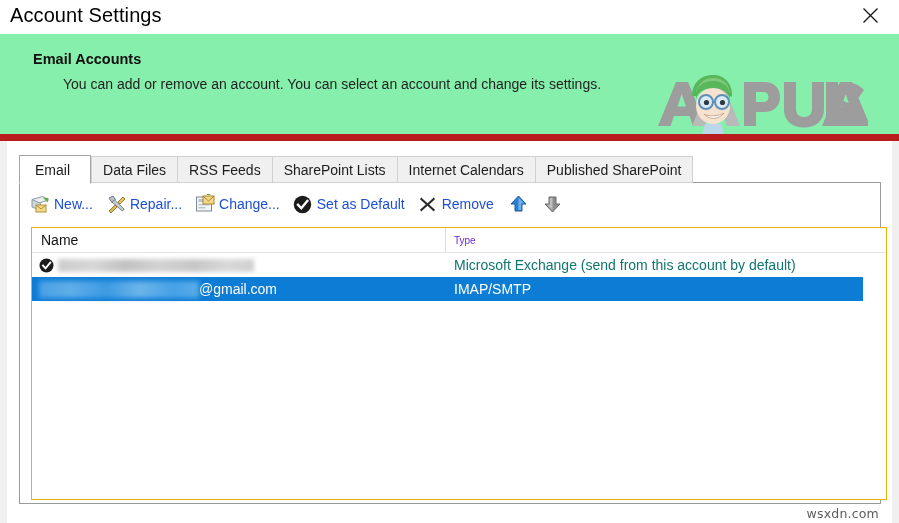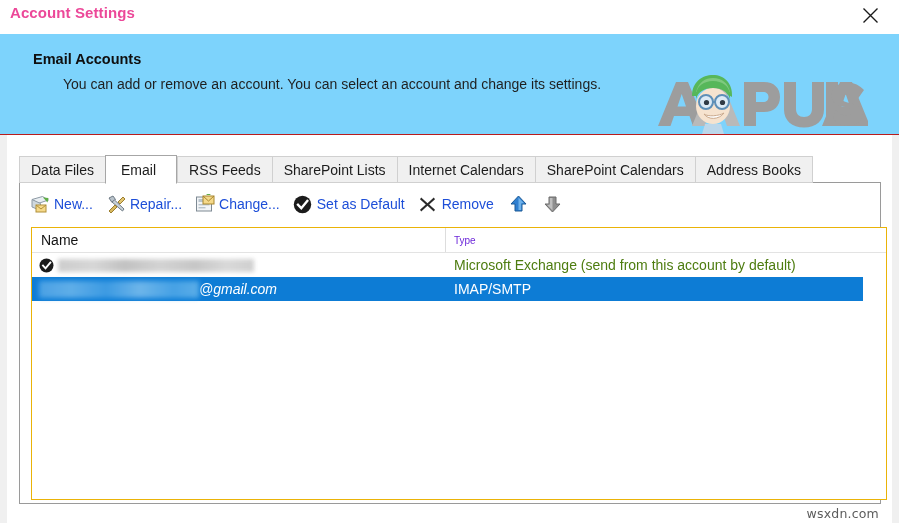--- a/index.html
+++ b/index.html
@@ -22,23 +22,23 @@
     position: absolute;
     left: 0; top: 0;
     width: 899px;
     height: 34px;
     background: #ffffff;
   }
   .window-title {
     position: absolute;
     left: 10px;
     top: 4px;
-    font-size: 15px;
-    font-weight: 700;
-    color: #ec4899;
+    font-size: 20px;
+    font-weight: 400;
+    color: #000000;
     letter-spacing: 0.1px;
     white-space: nowrap;
   }
   .close-btn {
     position: absolute;
     right: 8px;
     top: 0px;
     width: 42px;
     height: 30px;
     display: flex;
@@ -50,22 +50,22 @@
     padding: 0;
   }
   .close-btn svg { display: block; }
 
   
   .header-band {
     position: absolute;
     left: 0; top: 34px;
     width: 899px;
     height: 100px;
-    background: #7dd3fc;
-    border-bottom: 1px solid #b91c1c;
+    background: #86efac;
+    border-bottom: 7px solid #b91c1c;
   }
   .header-heading {
     position: absolute;
     left: 33px;
     top: 17px;
     font-size: 14.5px;
     font-weight: bold;
     color: #0f0f0f;
     white-space: nowrap;
   }
@@ -229,21 +229,21 @@
     height: 24px;
     padding-left: 7px;
     font-size: 14px;
     position: relative;
   }
   .lv-cell-type {
     flex: 1;
     box-sizing: border-box;
     padding-left: 8px;
     font-size: 14px;
-    color: #4d7c0f;
+    color: #0f766e;
     white-space: nowrap;
   }
   .lv-row.selected .lv-cell-type { color: #ffffff; }
   .default-check {
     width: 15px;
     height: 15px;
     flex: 0 0 auto;
     margin-right: 4px;
     display: inline-flex;
   }
@@ -349,40 +349,37 @@
       <circle cx="70.5" cy="30.5" r="2.6" fill="#2f3a45"></circle>
 
       <path d="M52 42 C56 48 67 48 72 41 C67 44 56 45 52 42 Z" fill="#ffffff" stroke="#caa98c" stroke-width="1"></path>
 
       <path d="M53 52 L69 52 L72 62 L50 62 Z" fill="#bcd7ea"></path>
     </svg>
   </div>
 </div>
 
 <div class="tabstrip">
+  <div class="tab active">
+      <span>Email</span>
+    </div>
   <div class="tab">
       <span>Data Files</span>
     </div>
-  <div class="tab active">
-      <span>Email</span>
-    </div>
   <div class="tab">
       <span>RSS Feeds</span>
     </div>
   <div class="tab">
       <span>SharePoint Lists</span>
     </div>
   <div class="tab">
       <span>Internet Calendars</span>
     </div>
   <div class="tab">
-      <span>SharePoint Calendars</span>
-    </div>
-  <div class="tab">
-      <span>Address Books</span>
+      <span>Published SharePoint</span>
     </div>
 </div>
 
 <div class="tabpanel">
 
   <div class="toolbar">
 
     <div class="tb-item">
       <span class="tb-icon">
         <svg width="20" height="20" viewBox="0 0 20 20" aria-hidden="true">
@@ -475,21 +472,21 @@
             <circle cx="7.5" cy="7.5" r="7" fill="#1b1b1b"></circle>
             <path d="M4 7.6 L6.5 10.3 L11.3 4.6" fill="none" stroke="#ffffff" stroke-width="1.9" stroke-linecap="square"></path>
           </svg>
         </span>
         <span class="redacted" style="width:196px;"></span>
       </div>
       <div class="lv-cell-type">Microsoft Exchange (send from this account by default)</div>
     </div>
 
     <div class="lv-row selected" style="width:831px;">
-      <div class="lv-cell-name" style="font-style:italic;">
+      <div class="lv-cell-name" style="">
         <span class="redacted-blue" style="width:160px;"></span>
         <span class="gmail-text">@gmail.com</span>
       </div>
       <div class="lv-cell-type">IMAP/SMTP</div>
     </div>
 
   </div>
 </div>
 
 <div class="wsxdn">wsxdn.com</div>

